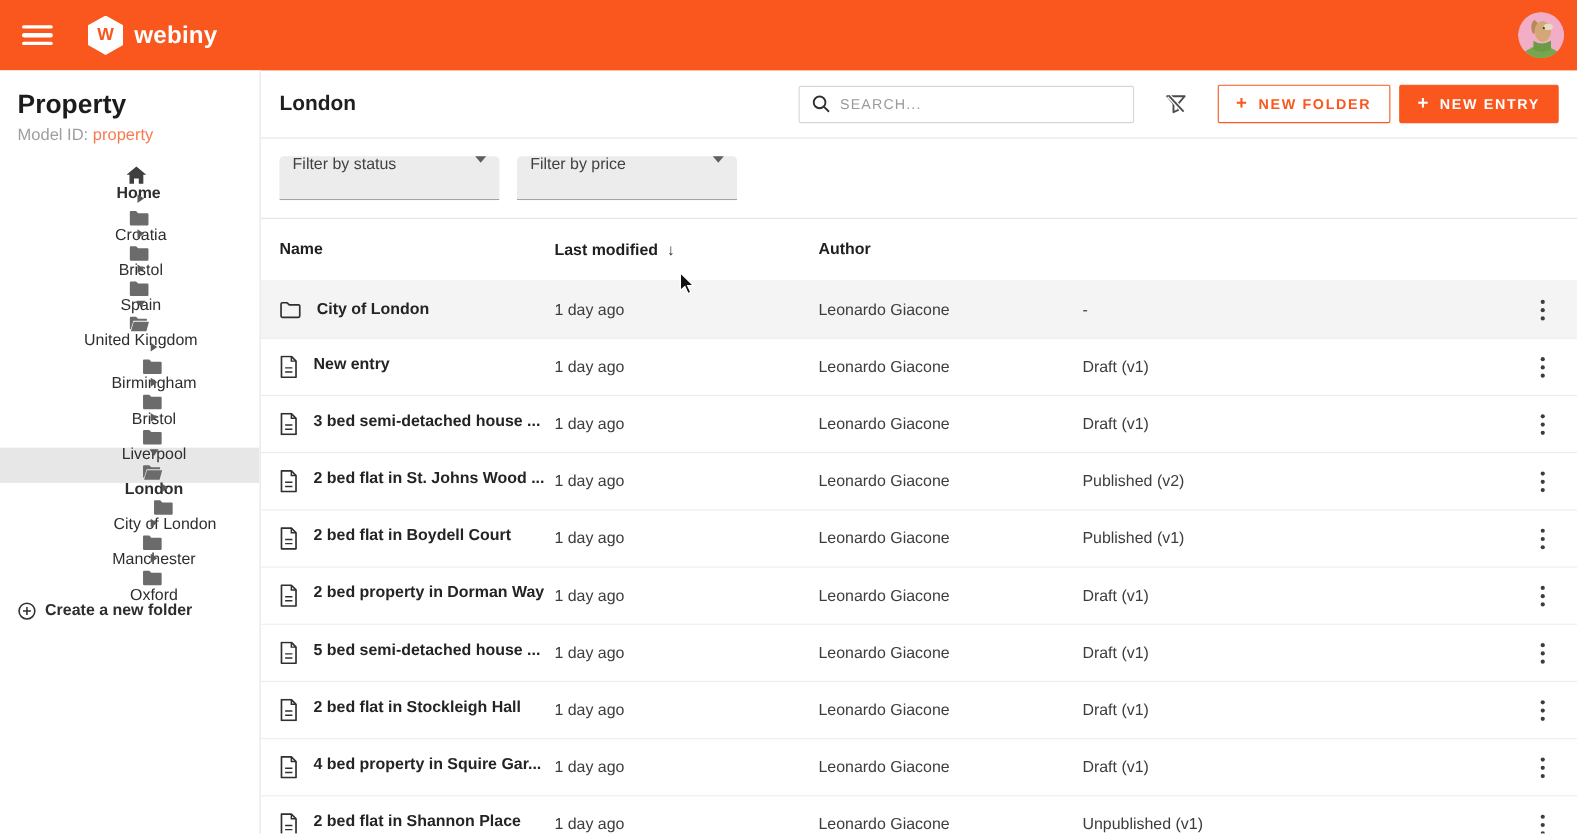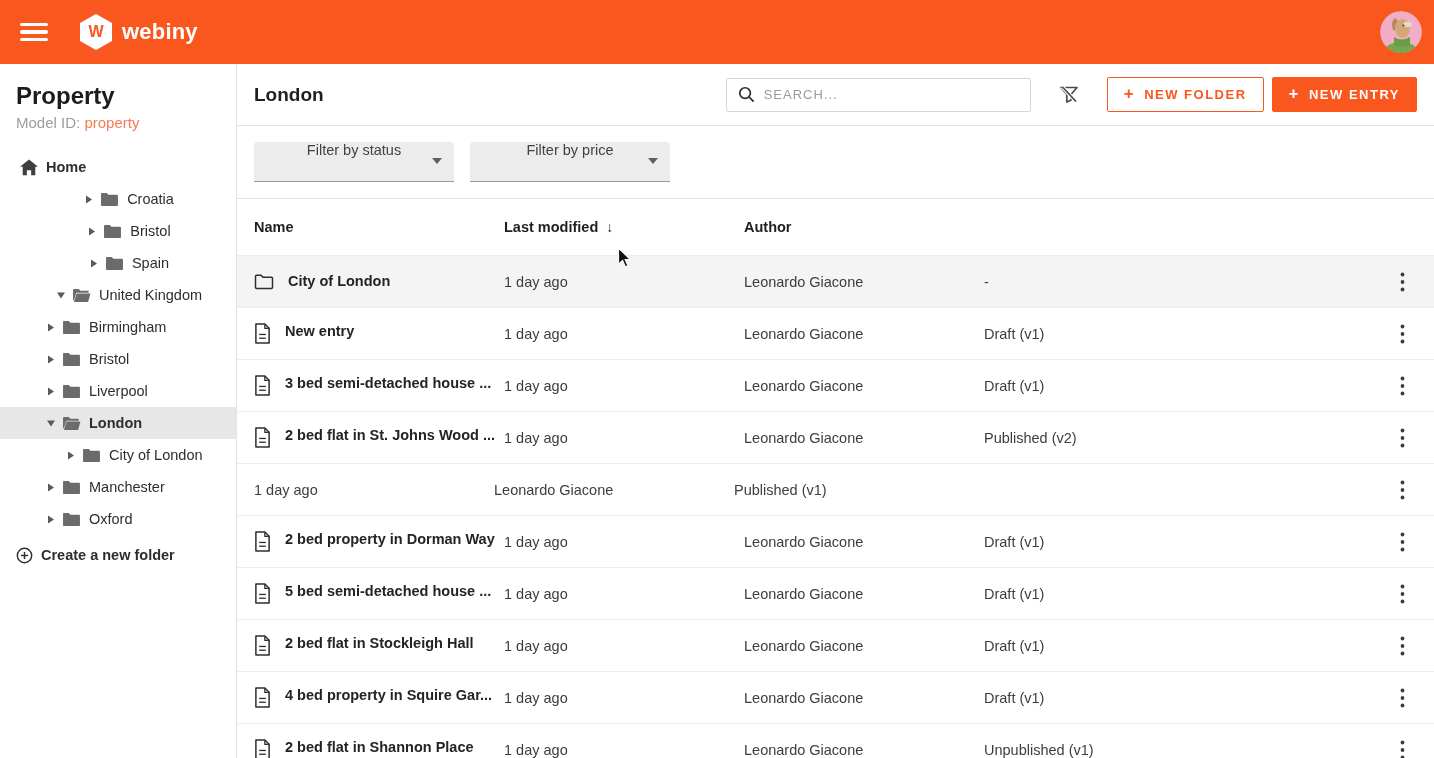--- a/index.html
+++ b/index.html
@@ -30,21 +30,21 @@
   .app{display:flex;height:694px;}
   .sidebar{width:237px;flex:0 0 237px;border-right:1px solid var(--border);background:#fff;overflow:hidden;}
   .main{flex:1;display:flex;flex-direction:column;overflow:hidden;}
 
   
   .side-head{padding:18px 16px 4px;}
   .side-title{font-size:24px;font-weight:700;color:#1C1C1C;}
   .model-line{margin-top:4px;font-size:15px;color:#9E9E9E;}
   .model-link{color:var(--accent-light);cursor:pointer;}
   .tree{margin-top:16px;}
-  .tree-item{display:flex;align-items:center;height:32px;font-size:14.5px;cursor:pointer;color:var(--text);}
+  .tree-item{display:flex;align-items:center;height:32px;font-size:14.5px;cursor:pointer;color:var(--text);flex-direction:column;}
   .tree-item.home{padding-left:16px;font-weight:600;}
   .level-1{padding-left:20px;justify-content:center;}
   .level-2{padding-left:44px;}
   .level-3{padding-left:64px;}
   .caret{width:14px;display:inline-flex;justify-content:center;flex:0 0 14px;}
   .caret svg{transition:none;}
   .f-expanded .caret svg{transform:rotate(90deg);}
   .tree-icon{display:inline-flex;margin:0 8px 0 4px;flex:0 0 auto;}
   .f-open-ic{display:none;}
   .f-expanded .f-open-ic{display:inline-flex;}
@@ -67,21 +67,21 @@
   .btn{height:35px;border-radius:2px;font-size:13px;font-weight:600;letter-spacing:1.5px;cursor:pointer;
     display:inline-flex;align-items:center;justify-content:center;padding:0 16px;font-family:"Liberation Sans",sans-serif;}
   .btn .plus{font-size:17px;font-weight:600;margin-right:9px;position:relative;top:-1px;}
   .btn-outline{background:#fff;border:1px solid var(--accent);color:var(--accent);margin-right:8px;min-width:144px;}
   .btn-solid{background:var(--accent);border:1px solid var(--accent);color:#fff;min-width:134px;}
 
   
   .filter-bar{height:73px;flex:0 0 73px;border-bottom:1px solid var(--border);display:flex;align-items:center;
     padding:0 17px;gap:16px;}
   .select{width:200px;height:40px;background:#ECECEC;border-bottom:1px solid #9B9B9B;border-radius:4px 4px 0 0;
-    display:flex;align-items:center;padding:0 12px;cursor:pointer;flex-direction:column;}
+    display:flex;padding:0 12px;cursor:pointer;}
   .select-label{font-size:14.5px;color:#424242;}
   .select-caret{margin-left:auto;width:0;height:0;border-left:5px solid transparent;border-right:5px solid transparent;
     border-top:6px solid #5F5F5F;}
 
   
   .table{flex:1;overflow:hidden;}
   .trow{display:flex;align-items:center;padding:0 20px 0 17px;}
   .thead{height:57px;border-bottom:1px solid #ECECEC;font-weight:600;font-size:14.5px;color:#1F1F1F;}
   .c-name{flex:0 0 250px;display:flex;align-items:flex-start;min-width:0;}
   .c-mod{flex:0 0 240px;}
@@ -490,20 +490,32 @@
                 <svg width="5" height="20" viewBox="0 0 5 20">
                   <circle cx="2.5" cy="2.5" r="1.9" fill="#3D3D3D"></circle>
                   <circle cx="2.5" cy="10" r="1.9" fill="#3D3D3D"></circle>
                   <circle cx="2.5" cy="17.5" r="1.9" fill="#3D3D3D"></circle>
                 </svg>
               </span>
             </div>
           </div>
 
           <div class="trow row type-entry">
+            <div class="c-name">
+
+              <span class="row-icon ic-entry">
+                <svg width="17" height="21" viewBox="0 0 18 22">
+                  <path d="M2 1 H11.5 L16 5.5 V21 H2 Z" fill="none" stroke="#2F2F2F" stroke-width="1.6" stroke-linejoin="round"></path>
+                  <path d="M11.5 1 V5.5 H16" fill="none" stroke="#2F2F2F" stroke-width="1.4"></path>
+                  <line x1="5.5" y1="12" x2="12.5" y2="12" stroke="#2F2F2F" stroke-width="1.4"></line>
+                  <line x1="5.5" y1="16" x2="12.5" y2="16" stroke="#2F2F2F" stroke-width="1.4"></line>
+                </svg>
+              </span>
+              <span>2 bed flat in Boydell Court</span>
+            </div>
             <div class="c-mod">1 day ago</div>
             <div class="c-author">Leonardo Giacone</div>
             <div class="c-status">Published (v1)</div>
             <div class="c-menu">
               <span class="kebab">
                 <svg width="5" height="20" viewBox="0 0 5 20">
                   <circle cx="2.5" cy="2.5" r="1.9" fill="#3D3D3D"></circle>
                   <circle cx="2.5" cy="10" r="1.9" fill="#3D3D3D"></circle>
                   <circle cx="2.5" cy="17.5" r="1.9" fill="#3D3D3D"></circle>
                 </svg>

